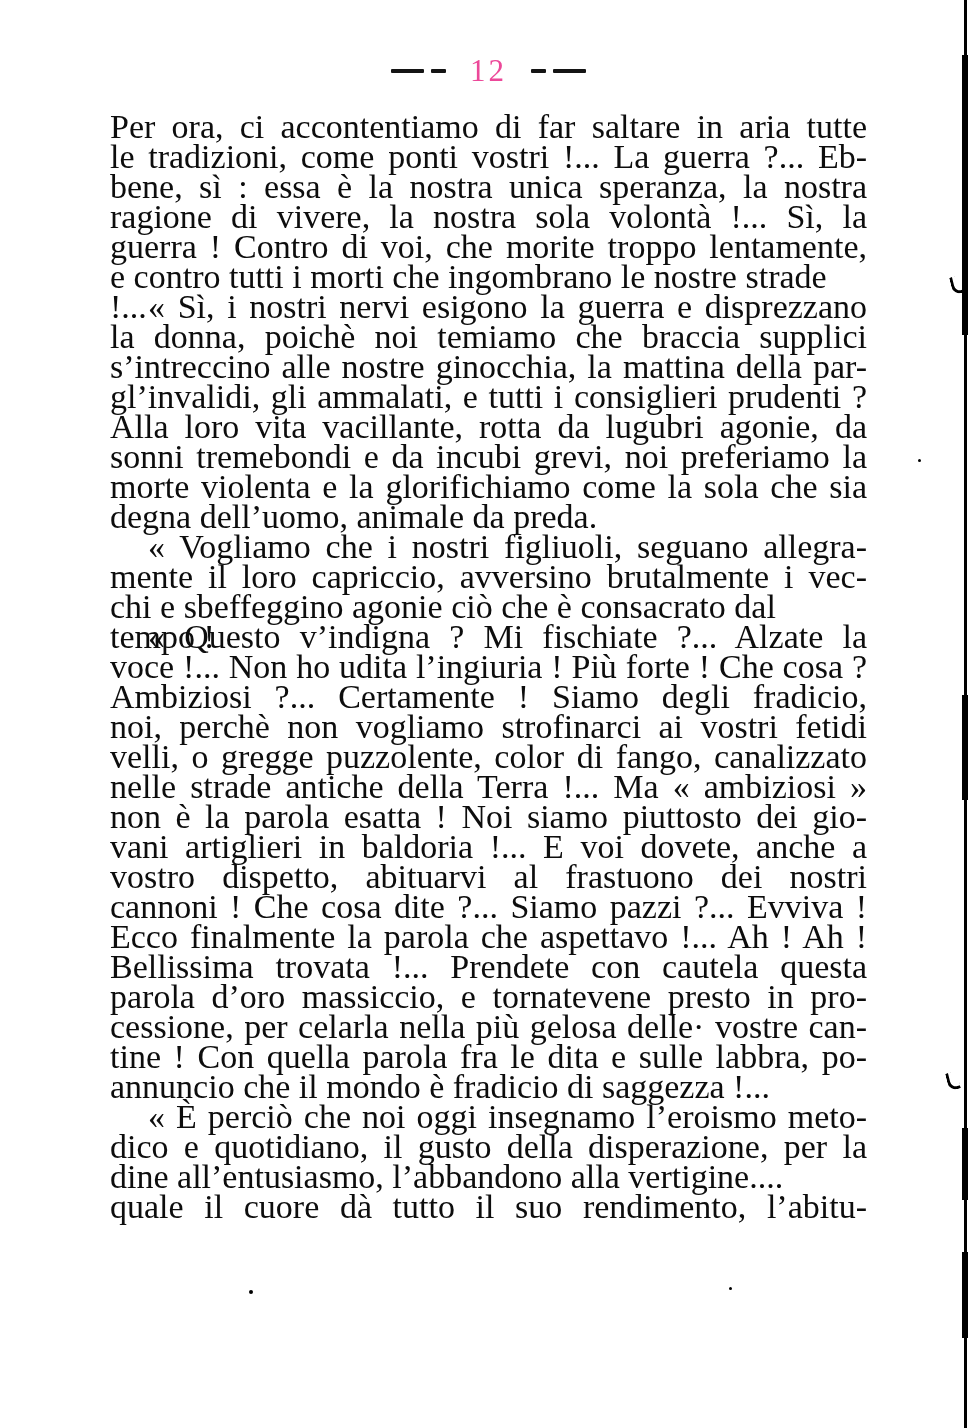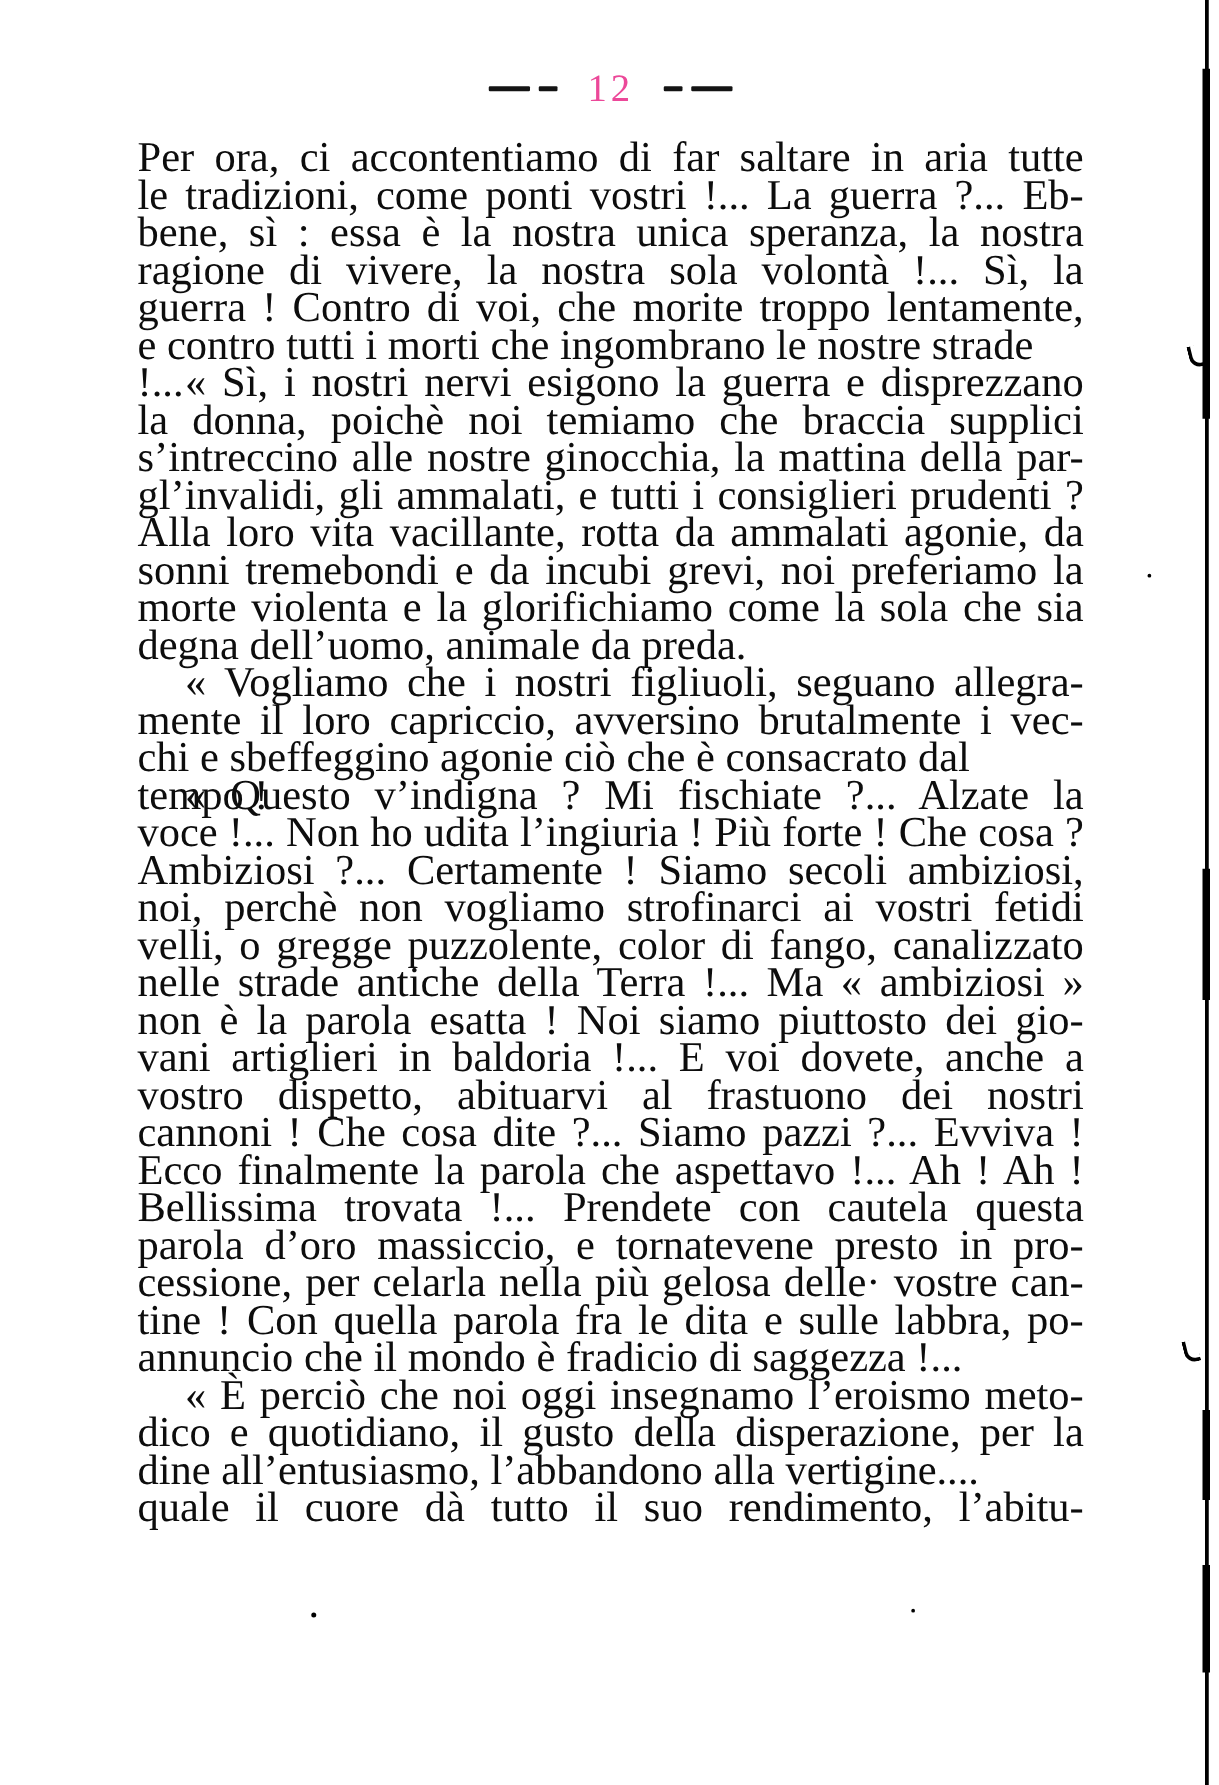--- a/index.html
+++ b/index.html
@@ -120,30 +120,30 @@
     <div class="line">Per ora, ci accontentiamo di far saltare in aria tutte</div>
     <div class="line">le tradizioni, come ponti vostri !... La guerra ?... Eb-</div>
     <div class="line">bene, sì : essa è la nostra unica speranza, la nostra</div>
     <div class="line">ragione di vivere, la nostra sola volontà !... Sì, la</div>
     <div class="line">guerra ! Contro di voi, che morite troppo lentamente,</div>
     <div class="line p-end">e contro tutti i morti che ingombrano le nostre strade !...</div>
     <div class="line p-start">« Sì, i nostri nervi esigono la guerra e disprezzano</div>
     <div class="line">la donna, poichè noi temiamo che braccia supplici</div>
     <div class="line">s’intreccino alle nostre ginocchia, la mattina della par-</div>
     <div class="line">gl’invalidi, gli ammalati, e tutti i consiglieri prudenti ?</div>
-    <div class="line">Alla loro vita vacillante, rotta da ammalati agonie, da</div>
+    <div class="line">Alla loro vita vacillante, rotta da lugubri agonie, da</div>
     <div class="line">sonni tremebondi e da incubi grevi, noi preferiamo la</div>
     <div class="line">morte violenta e la glorifichiamo come la sola che sia</div>
     <div class="line p-end">degna dell’uomo, animale da preda.</div>
     <div class="line p-start">« Vogliamo che i nostri figliuoli, seguano allegra-</div>
     <div class="line">mente il loro capriccio, avversino brutalmente i vec-</div>
     <div class="line p-end">chi e sbeffeggino agonie ciò che è consacrato dal tempo !</div>
     <div class="line p-start">« Questo v’indigna ? Mi fischiate ?... Alzate la</div>
     <div class="line">voce !... Non ho udita l’ingiuria ! Più forte ! Che cosa ?</div>
-    <div class="line">Ambiziosi ?... Certamente ! Siamo secoli ambiziosi,</div>
+    <div class="line">Ambiziosi ?... Certamente ! Siamo degli fradicio,</div>
     <div class="line">noi, perchè non vogliamo strofinarci ai vostri fetidi</div>
     <div class="line">velli, o gregge puzzolente, color di fango, canalizzato</div>
     <div class="line">nelle strade antiche della Terra !... Ma « ambiziosi »</div>
     <div class="line">non è la parola esatta ! Noi siamo piuttosto dei gio-</div>
     <div class="line">vani artiglieri in baldoria !... E voi dovete, anche a</div>
     <div class="line">vostro dispetto, abituarvi al frastuono dei nostri</div>
     <div class="line">cannoni ! Che cosa dite ?... Siamo pazzi ?... Evviva !</div>
     <div class="line">Ecco finalmente la parola che aspettavo !... Ah ! Ah !</div>
     <div class="line">Bellissima trovata !... Prendete con cautela questa</div>
     <div class="line">parola d’oro massiccio, e tornatevene presto in pro-</div>

